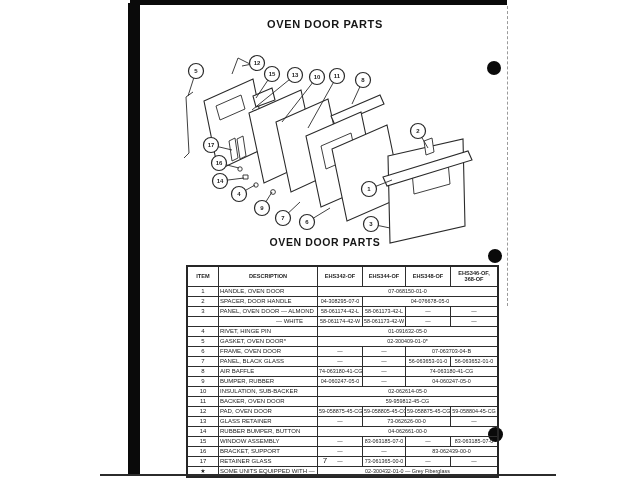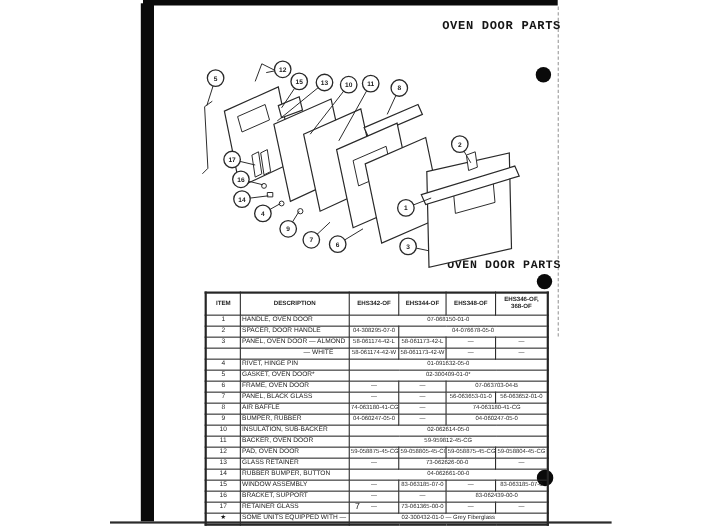--- a/index.html
+++ b/index.html
@@ -9,22 +9,22 @@
   }
   .edge-top{position:absolute;left:130px;top:0;width:377px;height:5px;background:#0a0a0a;}
   .edge-left{position:absolute;left:128px;top:3px;width:12px;height:471px;background:#0a0a0a;}
   .edge-bottom{position:absolute;left:100px;top:474px;width:456px;height:2px;background:#2b2b2b;}
   .edge-right-dashed{position:absolute;left:507px;top:6px;height:300px;width:0;border-left:1px dashed #9a9a9a;}
   .hole{position:absolute;background:#0a0a0a;border-radius:50%;}
   .hole.h1{left:487px;top:61px;width:14px;height:14px;}
   .hole.h2{left:488px;top:249px;width:14px;height:14px;}
   .hole.h3{left:488px;top:427px;width:15px;height:15px;}
   .title{
-    position:absolute;left:140px;width:370px;text-align:right;
-    font-weight:bold;font-size:11px;letter-spacing:.6px;color:#161616;font-family:Liberation Mono, monospace;
+    position:absolute;left:140px;width:370px;text-align:center;
+    font-weight:bold;font-size:11px;letter-spacing:.6px;color:#161616;
   }
   .title.top{top:18px;}
   .title.mid{top:236px;font-size:10.5px;}
   .pageno{position:absolute;left:140px;top:456px;width:370px;text-align:center;font-size:8px;color:#222;}
   svg.diagram{position:absolute;left:140px;top:45px;}
   svg.diagram *{vector-effect:non-scaling-stroke;}
   .part{fill:#ffffff;stroke:#2a2a2a;stroke-width:1.1;}
   .part.thin{stroke-width:0.9;}
   .callout-line{stroke:#2a2a2a;stroke-width:0.9;}
   .callout-circle{fill:#ffffff;stroke:#2a2a2a;stroke-width:1.2;}

